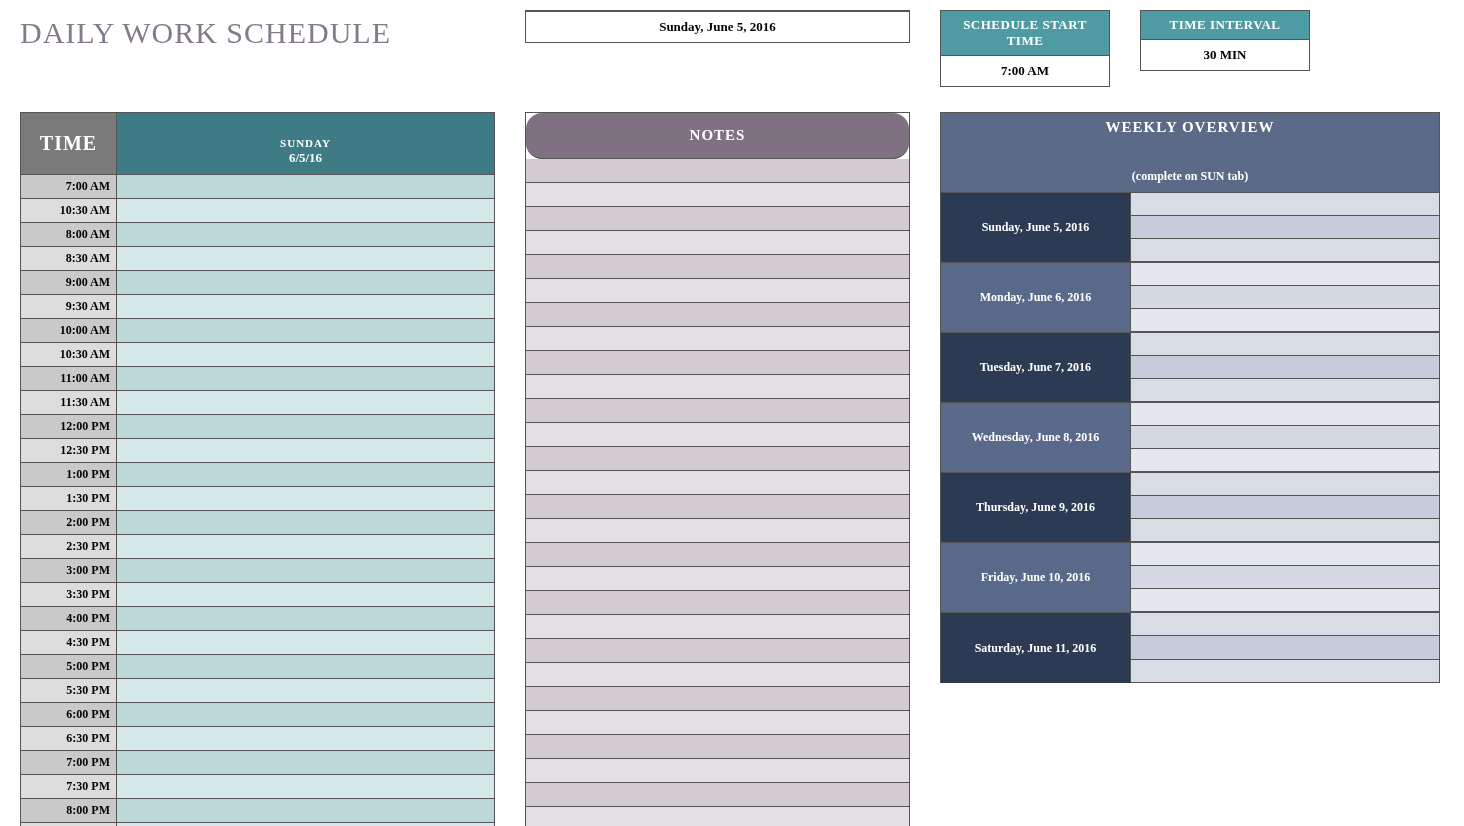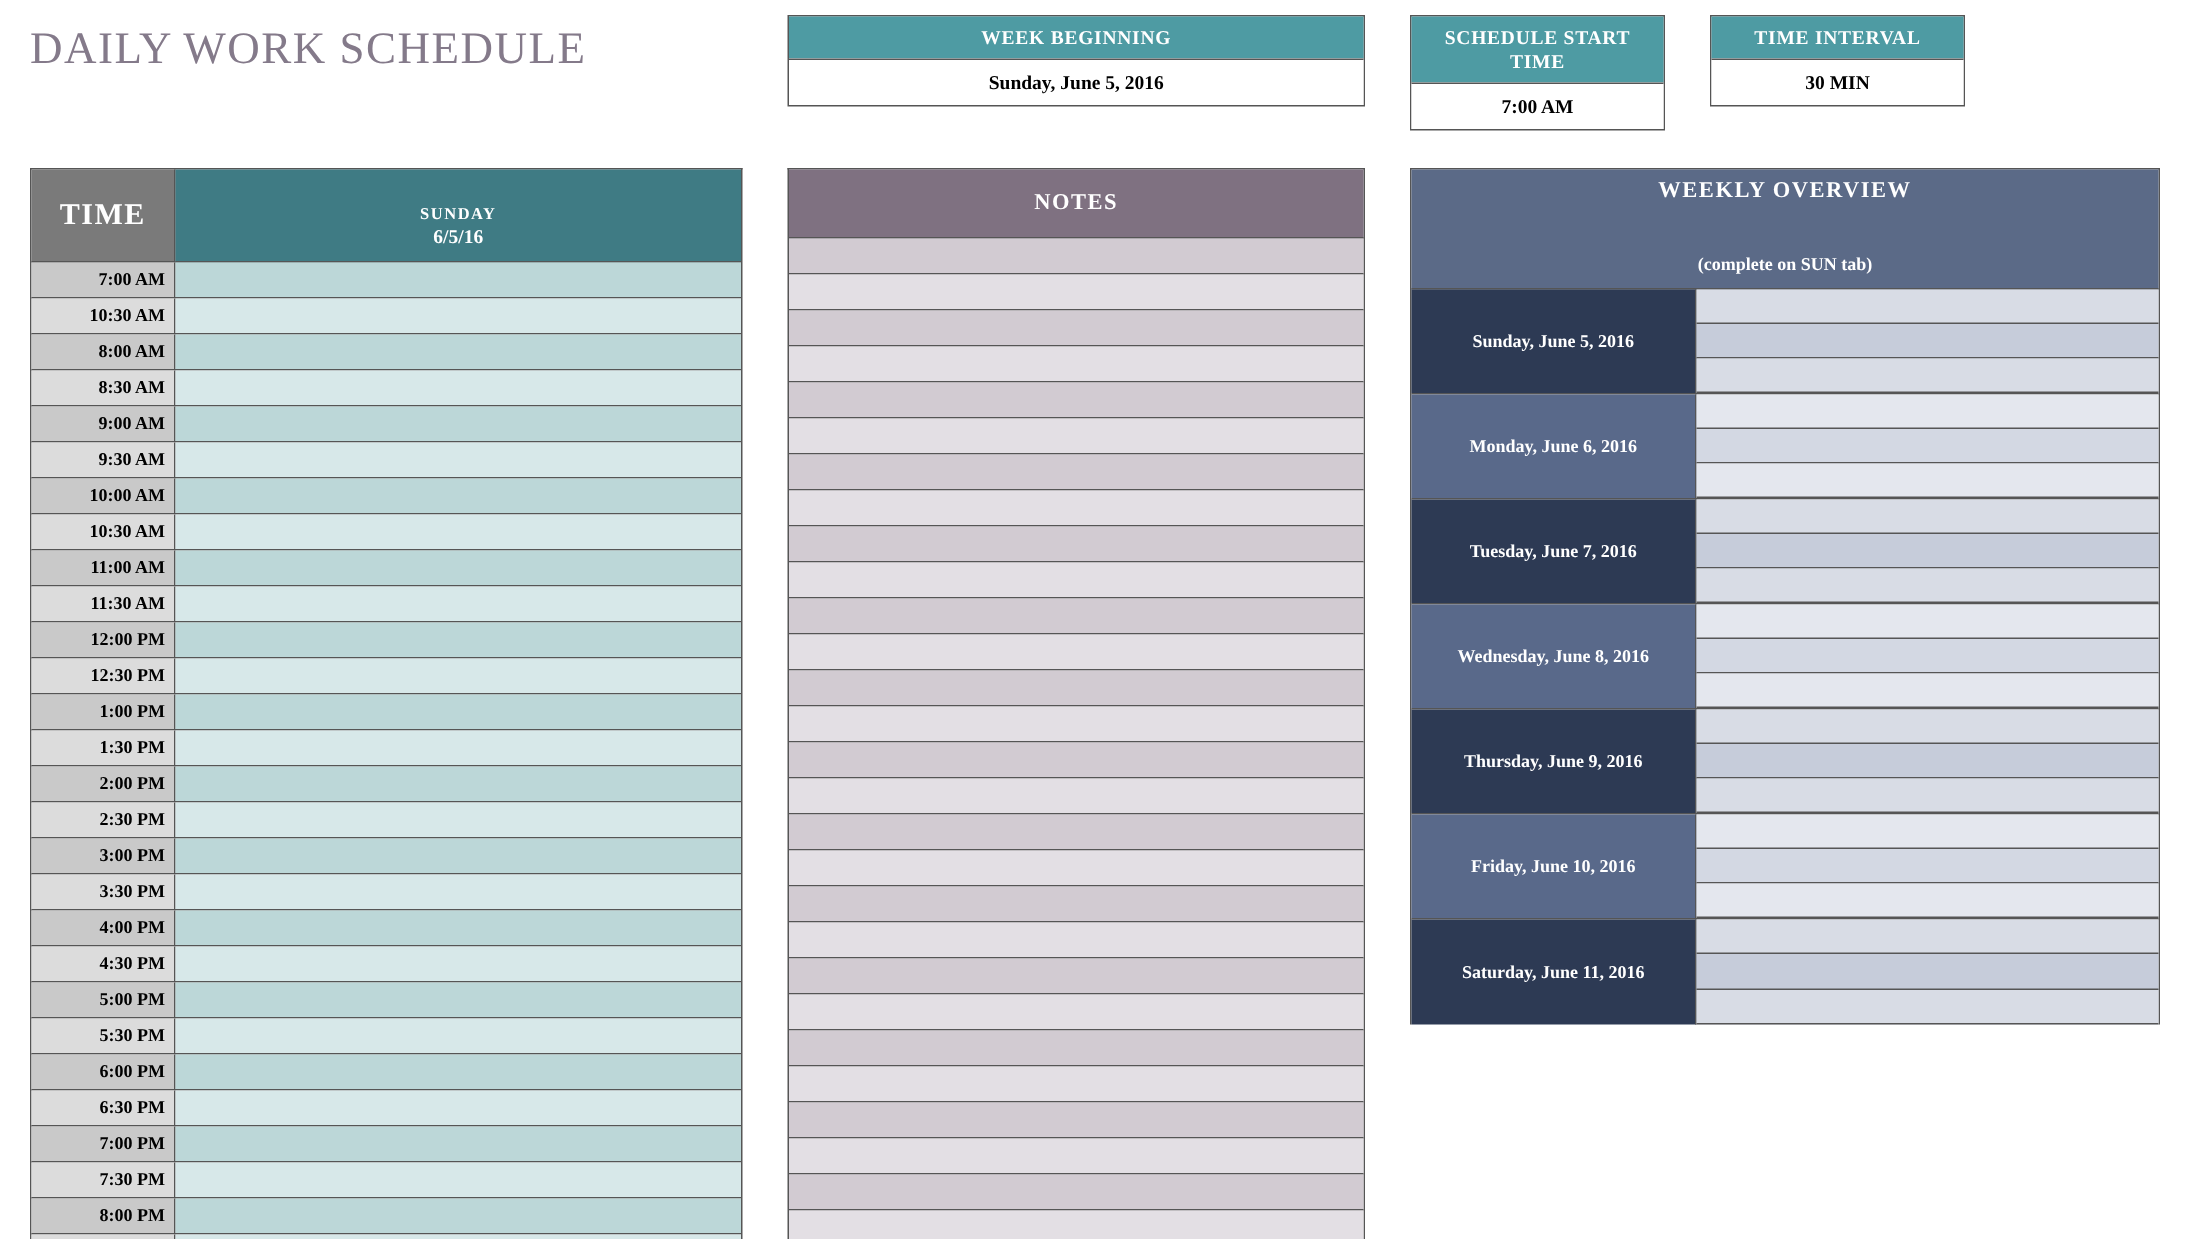--- a/index.html
+++ b/index.html
@@ -88,20 +88,21 @@
   .notes { border: 1px solid #555; border-bottom: none; }
   .notes-head {
     background: #7f7181;
     color: #fff;
     font-weight: bold;
     font-size: 15px;
     letter-spacing: 1px;
     text-align: center;
     padding: 14px 4px;
     border-bottom: 1px solid #555;
+    border-radius: 16px;
   }
   .note-row { height: 24px; border-bottom: 1px solid #555; background: #e3dfe4; }
   .note-row.even { background: #d2cbd2; }
 
   
   .ov { border: 1px solid #555; border-bottom: none; }
   .ov-head {
     background: #5b6a87;
     color: #fff;
     text-align: center;
@@ -134,21 +135,20 @@
   .ov-row:last-child .ov-val:last-child { border-bottom:1px solid #555;}
   .ov-row .ov-day { border-bottom: none;}
 </style>
 </head>
 <body>
 
 <div class="top-grid">
   <div class="page-title">DAILY WORK SCHEDULE</div>
 
   <div class="info-box">
-    <div class="info-head">WEEK BEGINNING</div>
     <div class="info-val">Sunday, June 5, 2016</div>
   </div>
 
   <div class="info-box">
     <div class="info-head">SCHEDULE START TIME</div>
     <div class="info-val">7:00 AM</div>
   </div>
 
   <div class="info-box">
     <div class="info-head">TIME INTERVAL</div>

